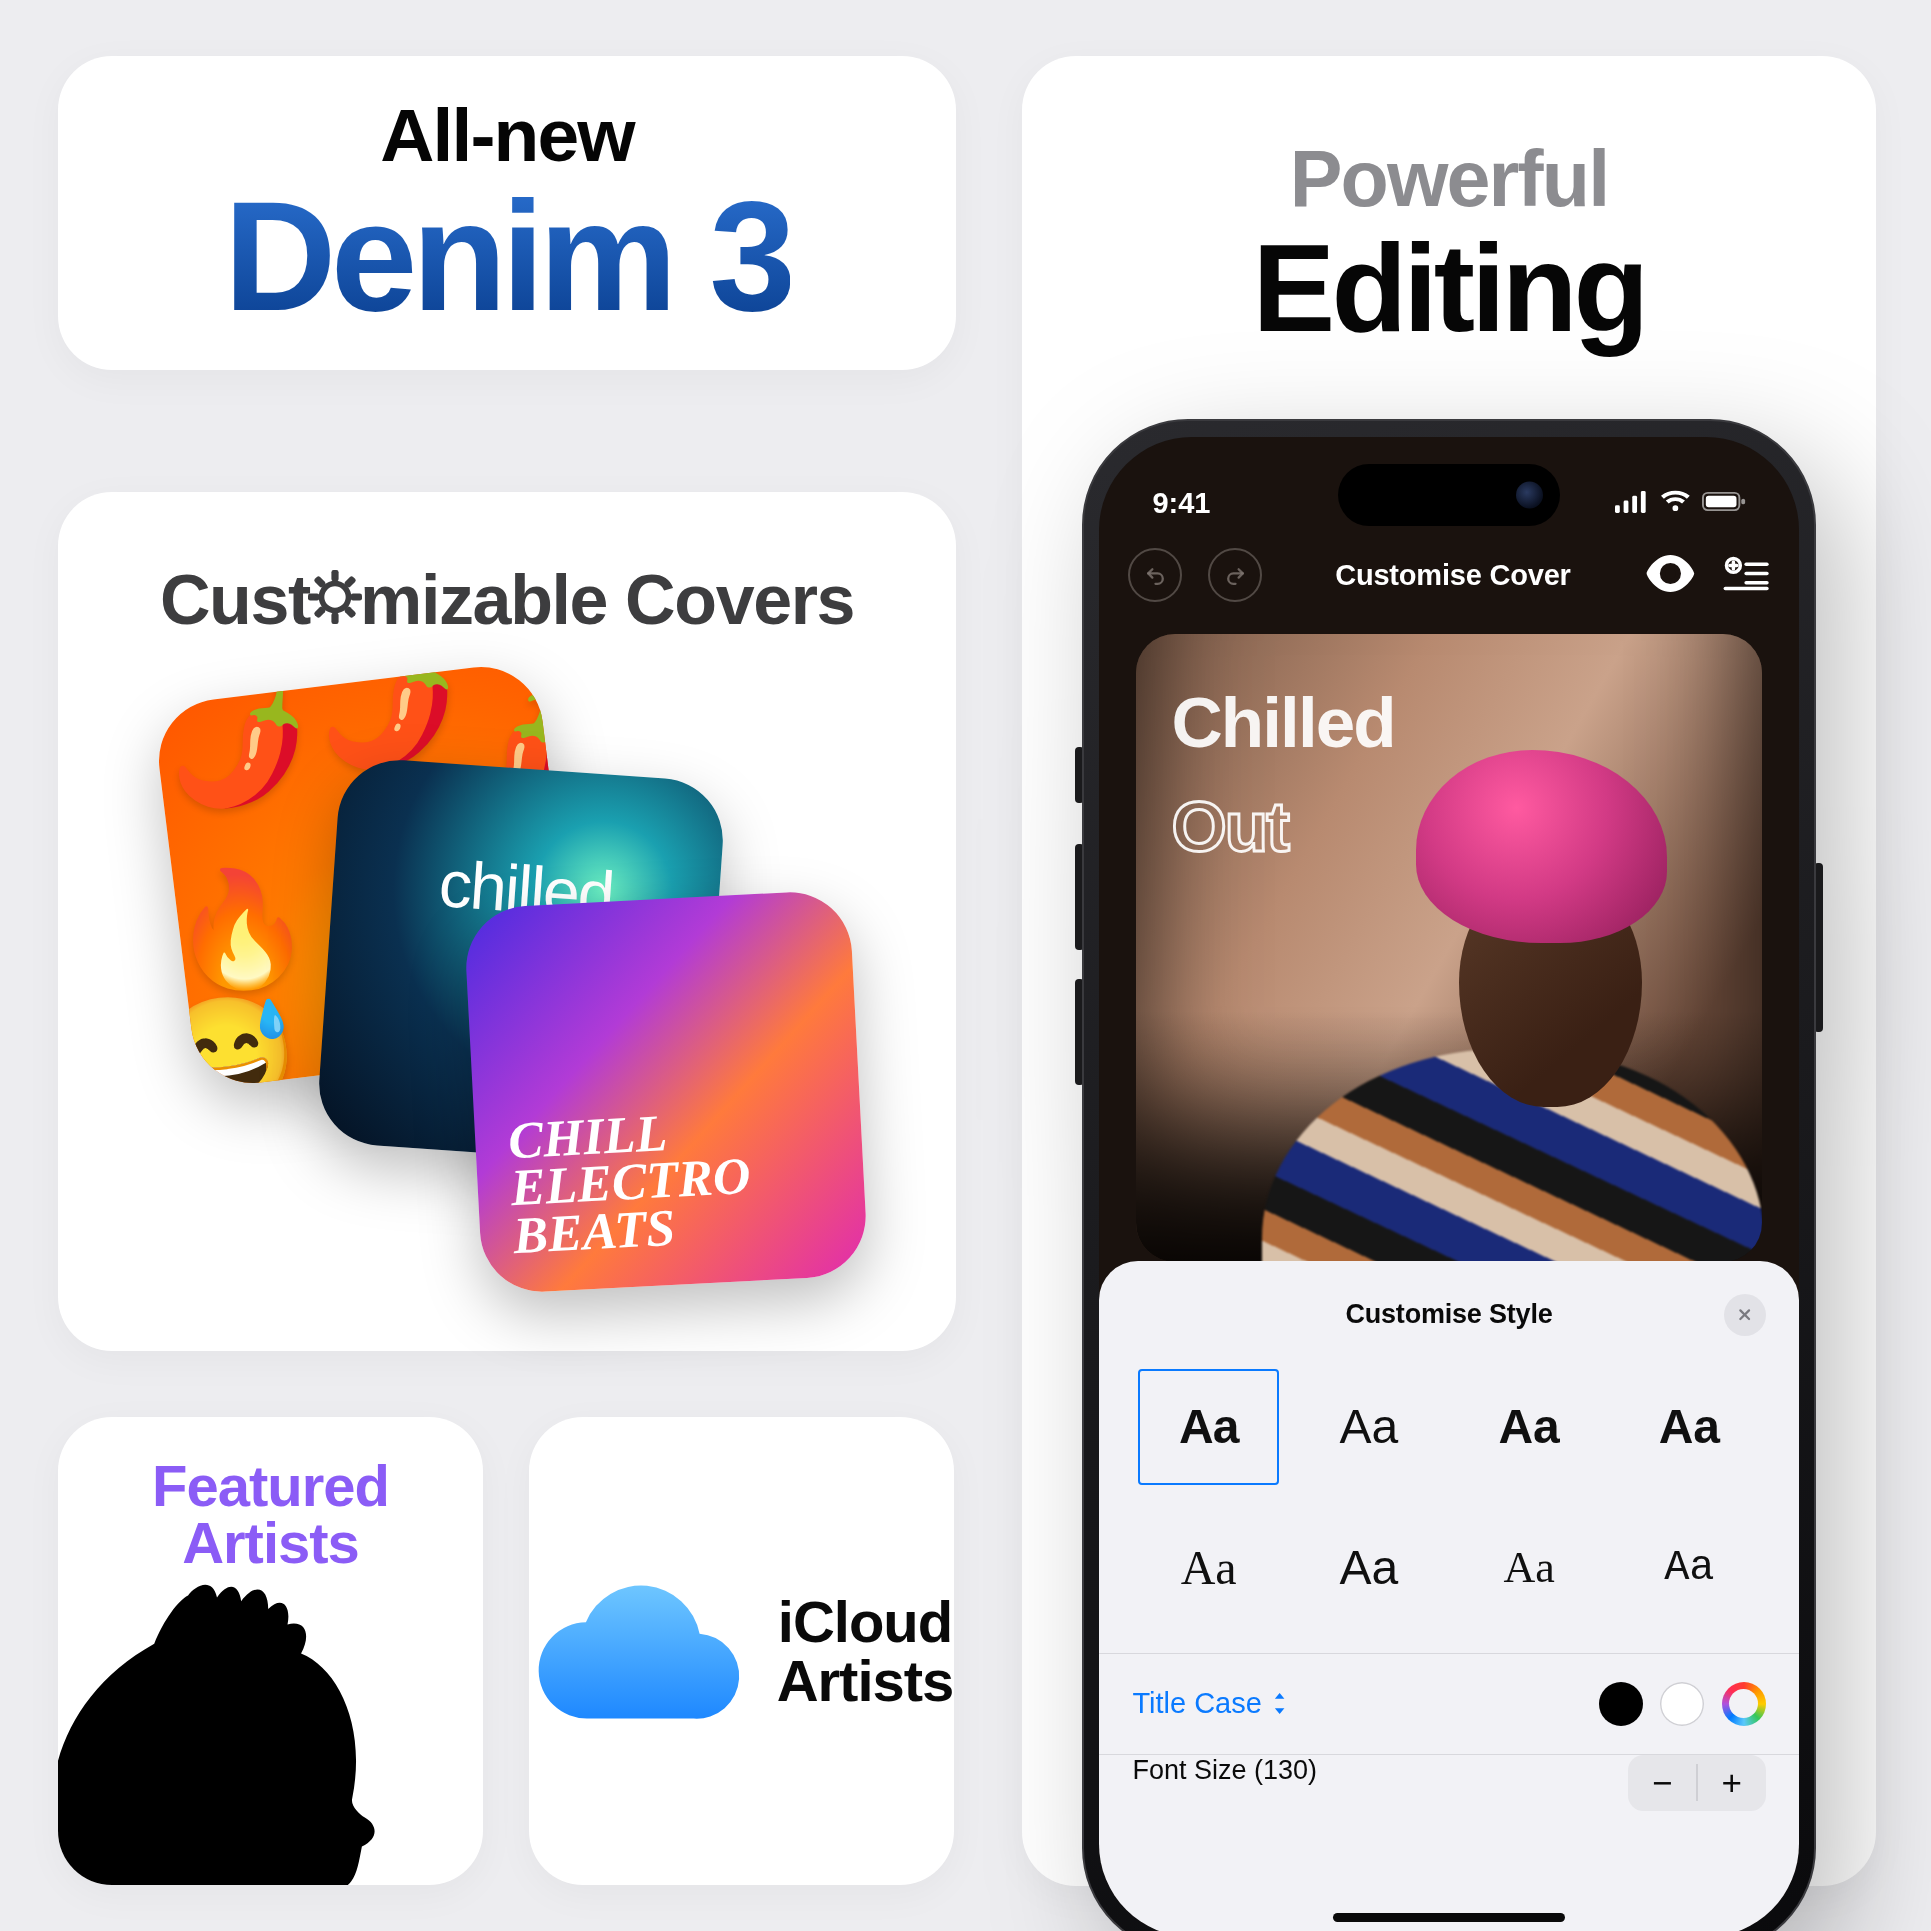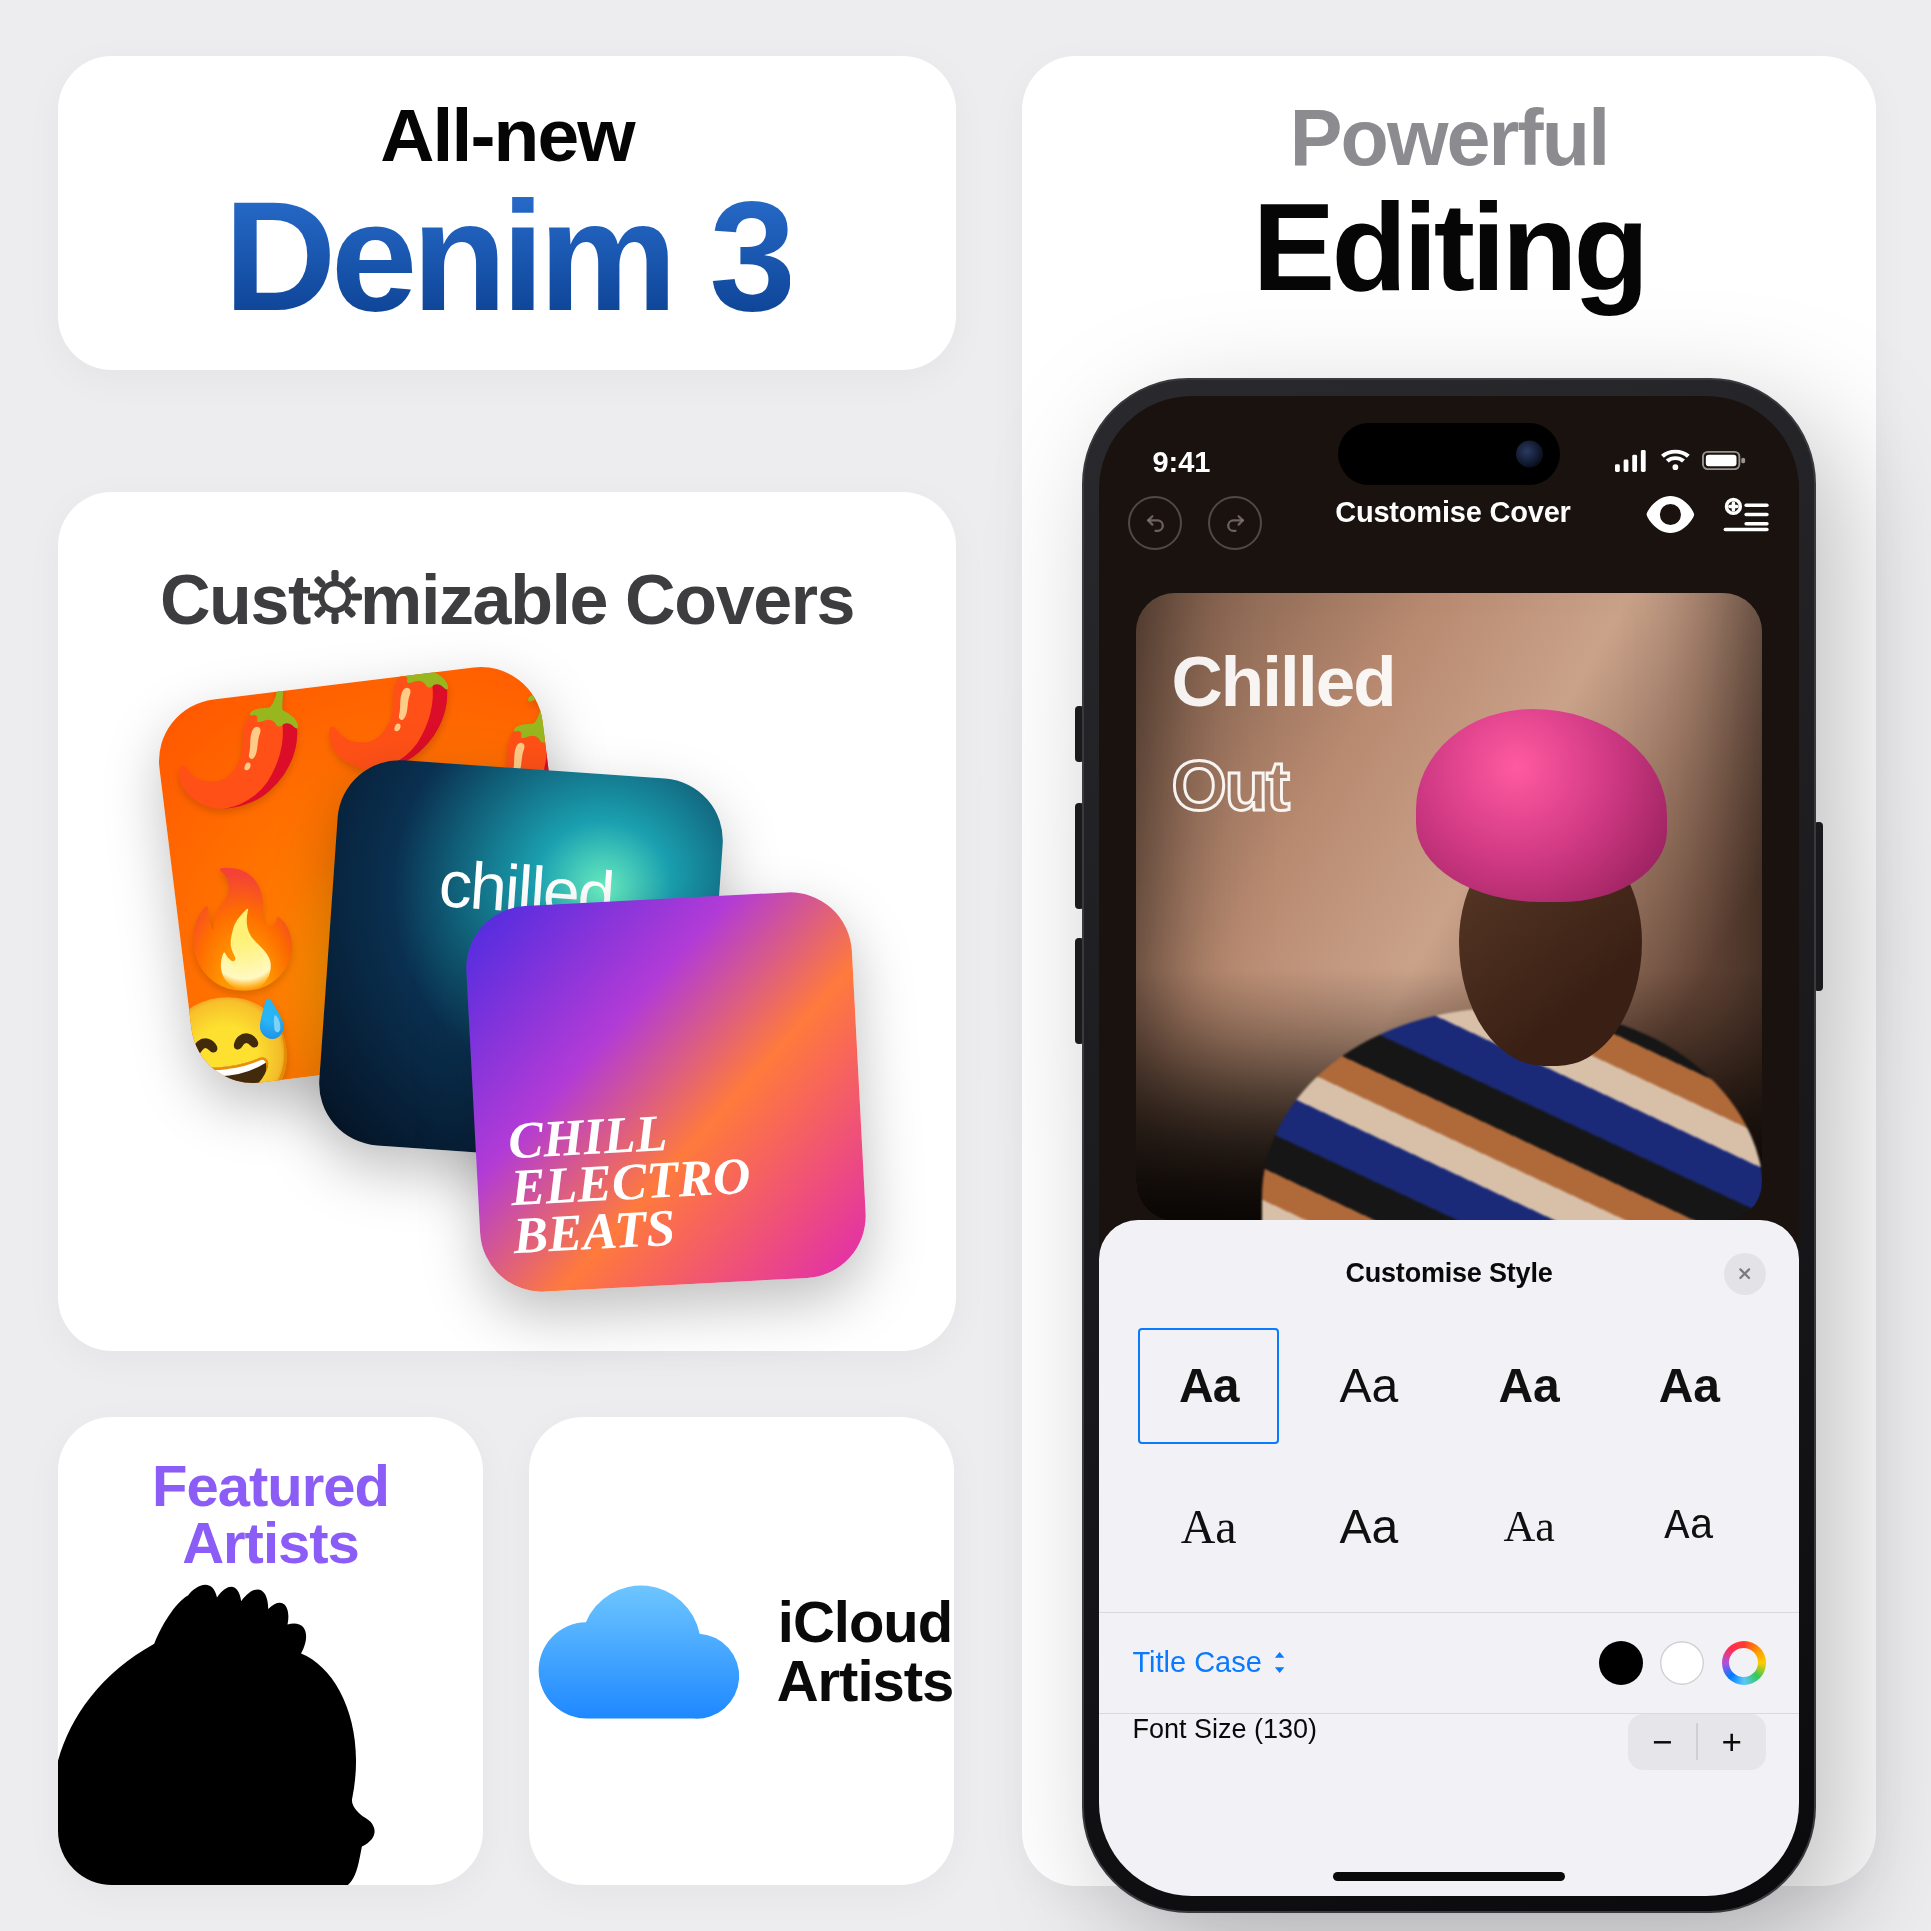--- a/index.html
+++ b/index.html
@@ -175,21 +175,21 @@
     letter-spacing: -1px;
   }
 
   
   #editing {
     left: 1022px; top: 56px;
     width: 854px; height: 1830px;
     display: flex;
     flex-direction: column;
     align-items: center;
-    padding-top: 36px;
+    padding-top: 77px;
   }
   #editing .kicker {
     font-weight: 700;
     font-size: 79px;
     color: #8c8c90;
     letter-spacing: -1.9px;
   }
   #editing .title {
     font-weight: 800;
     font-size: 124px;
@@ -269,21 +269,21 @@
     border-radius: 50%;
     background: radial-gradient(circle at 40% 40%, #2a3a60 0%, #0a1020 70%);
   }
 
   
   .navbar {
     position: absolute;
     top: 100px; left: 0; right: 0;
     height: 77px;
     display: flex;
-    align-items: flex-start;
+    align-items: center;
     padding: 0 29px;
     gap: 26px;
     color: #c9c0b9;
   }
   .nav-icon {
     width: 54px; height: 54px;
     border-radius: 50%;
     border: 2.1px solid rgba(210,200,195,0.55);
     display: flex; align-items: center; justify-content: center;
   }

